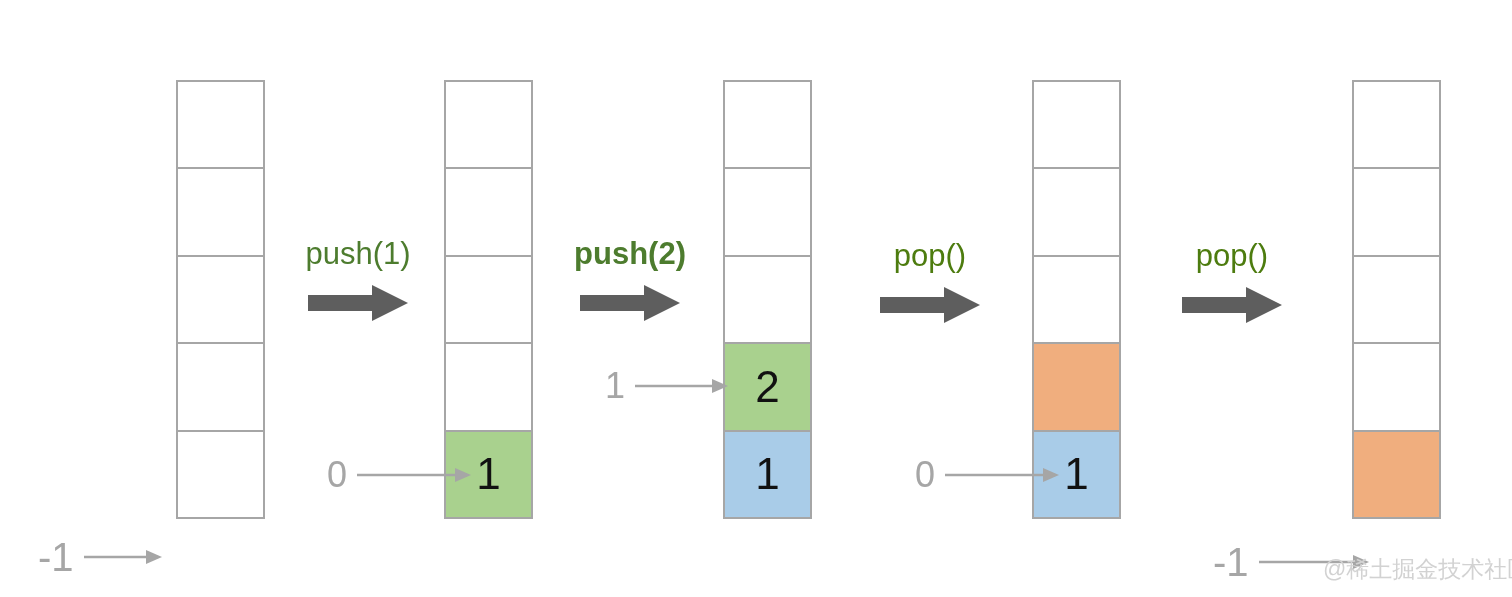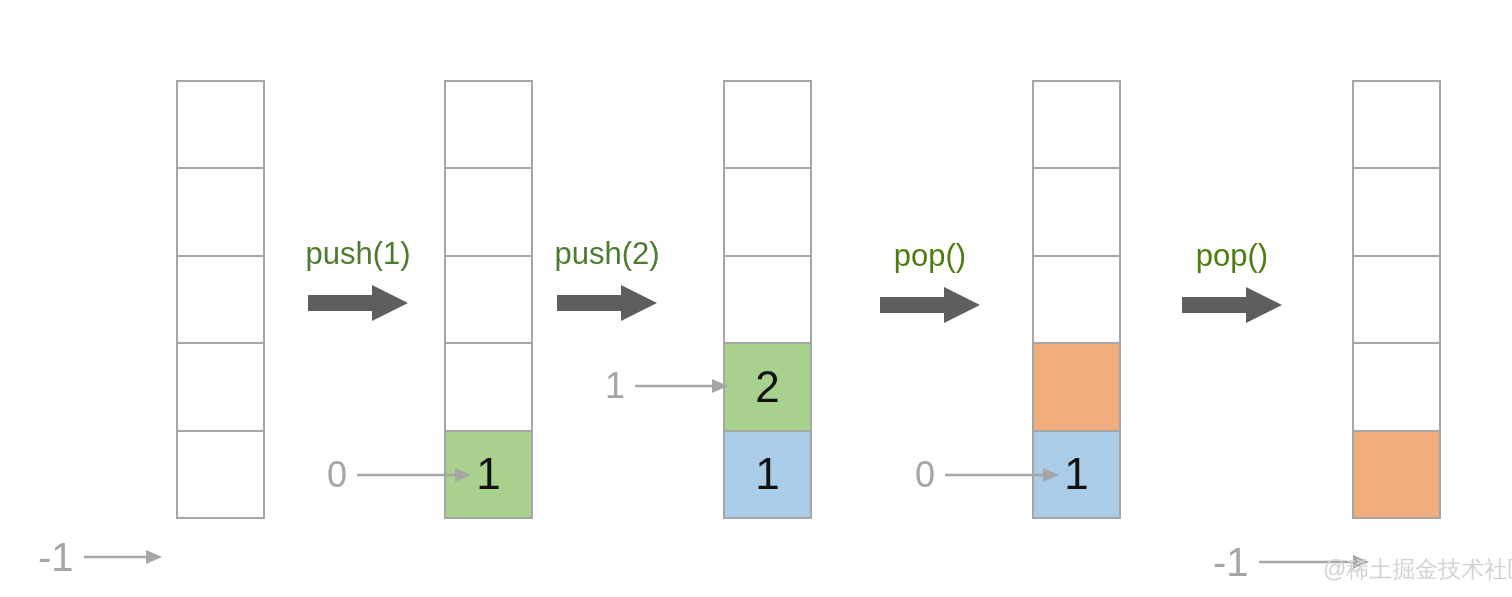--- a/index.html
+++ b/index.html
@@ -139,21 +139,21 @@
   </div>
 
   <div class="ptr" style="left:327px; top:455px;">
     <span class="ptr-label">0</span>
     <svg class="ptr-arrow" width="114" height="20" viewBox="0 0 114 20">
       <line x1="0" y1="10" x2="98" y2="10" stroke="#a6a6a6" stroke-width="2.5"></line>
       <polygon points="98,3 114,10 98,17" fill="#a6a6a6"></polygon>
     </svg>
   </div>
 
-  <div class="op" style="left:532px; top:238px;">
+  <div class="op" style="left:555px; top:238px;font-weight:bold;">
     <div class="op-label push">push(2)</div>
     <svg class="op-arrow" viewBox="0 0 100 40">
       <polygon points="0,12 64,12 64,2 100,20 64,38 64,28 0,28" fill="#5e5e5e"></polygon>
     </svg>
   </div>
 
   <div class="stack" style="left:723px;">
     <div class="cell empty"></div>
     <div class="cell empty"></div>
     <div class="cell empty"></div>

